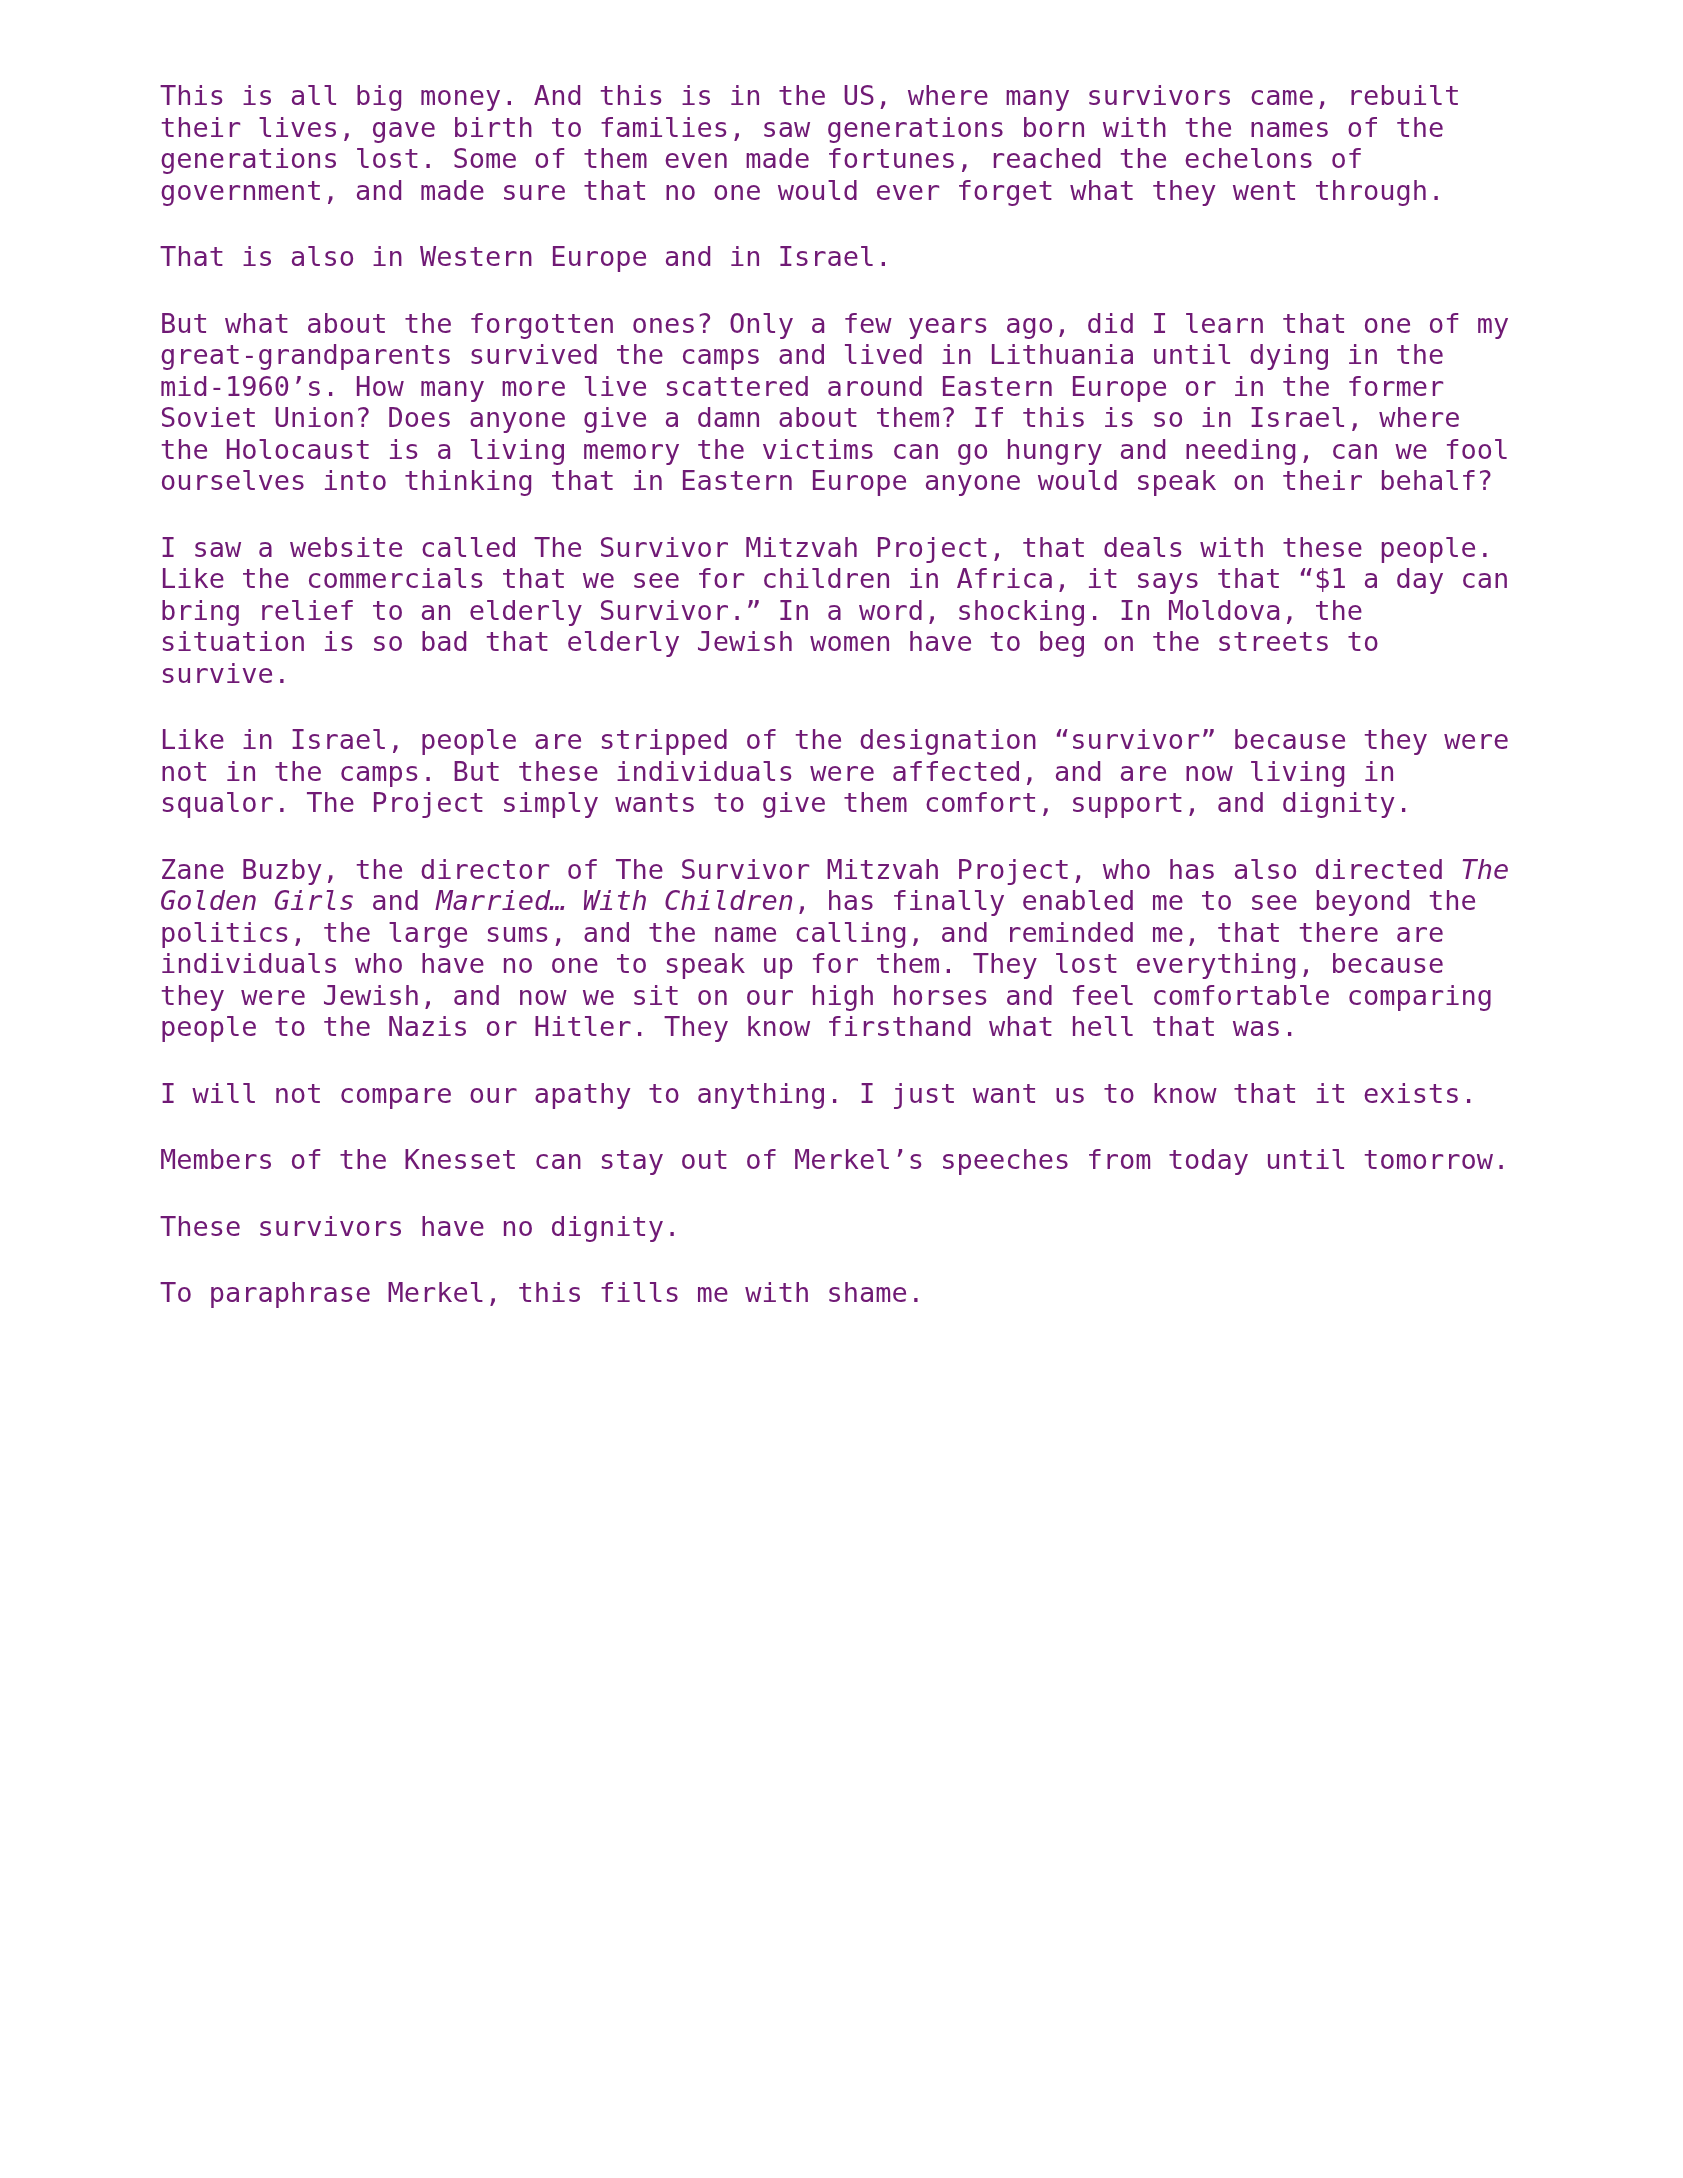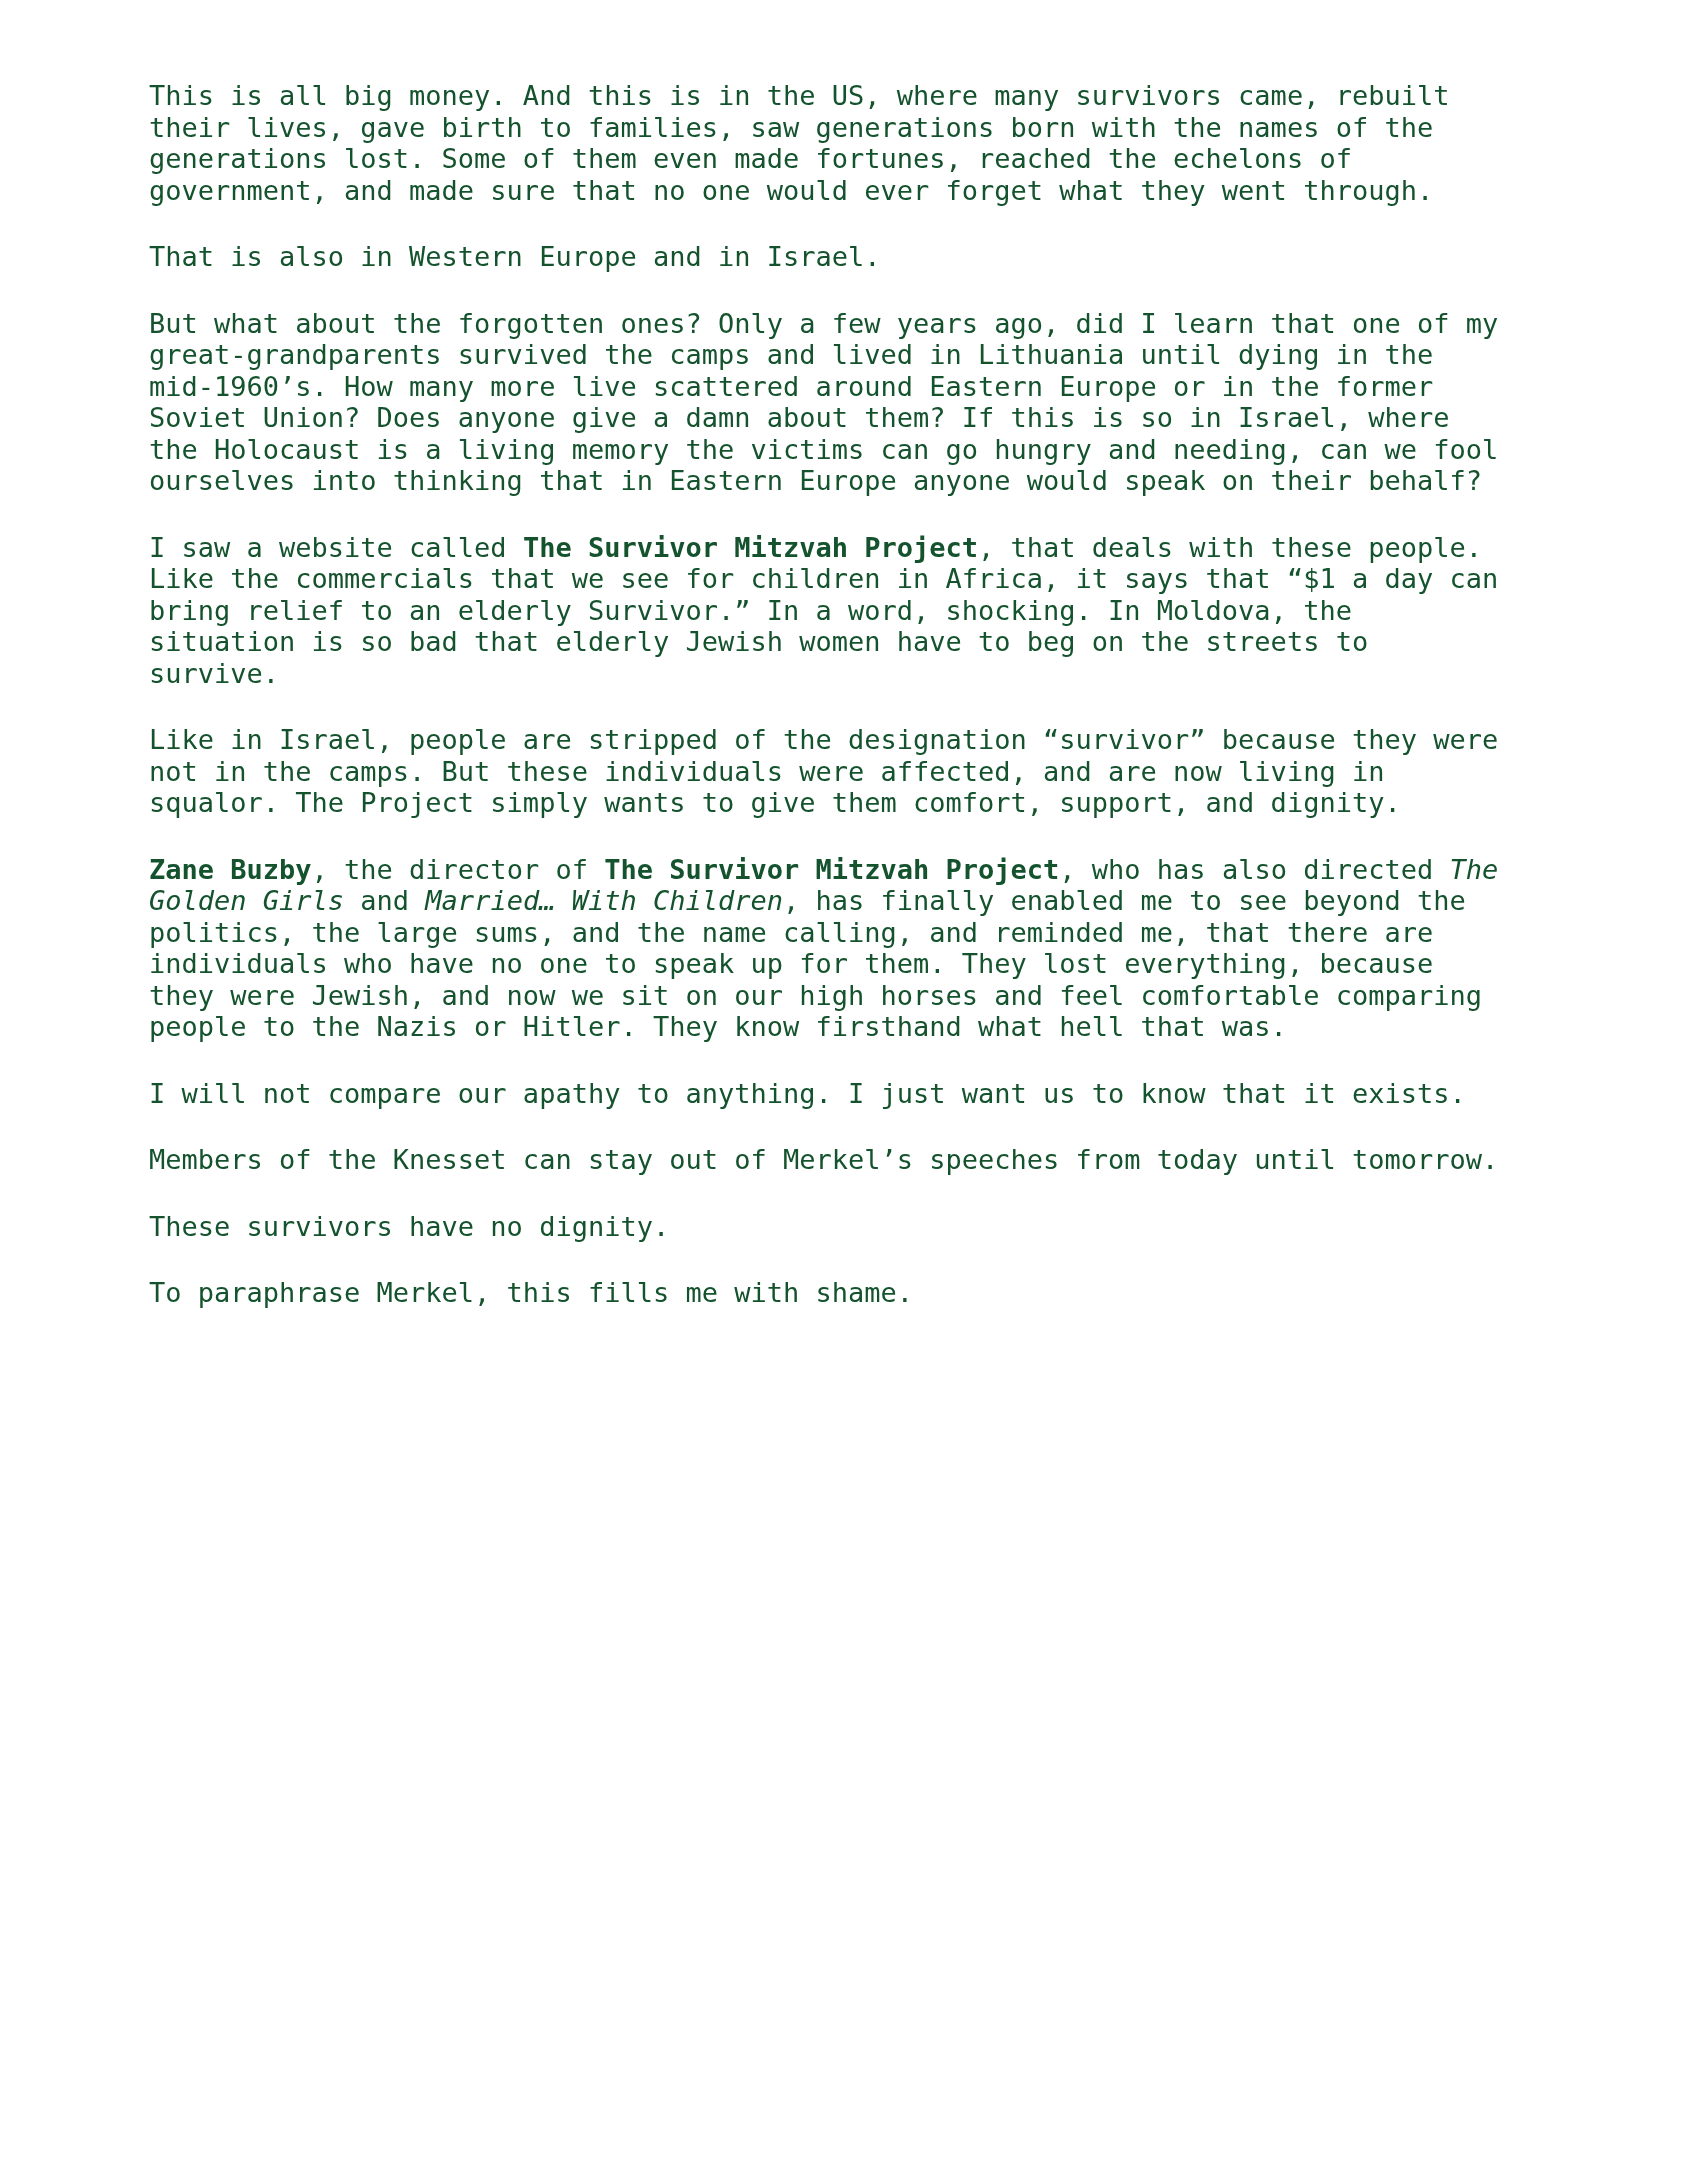--- a/index.html
+++ b/index.html
@@ -21,28 +21,28 @@
     top: 80px;
     width: 1416px;
     font-size: 27px;
     line-height: 31.5px;
     color: #000000;
     white-space: pre-wrap;
     word-break: keep-all;
   }
   .para { margin: 0 0 35px 0; }
   .seg-normal { font-weight: normal; font-style: normal; }
-  .seg-bold   { font-weight: bold; }
+  .seg-bold   { font-weight: normal; }
   .seg-italic { font-style: italic; }
 </style>
 </head>
 <body style="background: rgb(255, 255, 255);">
 
 <div class="page">
-  <div class="doc" style="color: #14532d;"><p class="para"><span class="seg-normal">This is all big money. And this is in the US, where many survivors came, rebuilt
+  <div class="doc" style="color: #701a75; margin-left: 11px;"><p class="para"><span class="seg-normal">This is all big money. And this is in the US, where many survivors came, rebuilt
 their lives, gave birth to families, saw generations born with the names of the
 generations lost. Some of them even made fortunes, reached the echelons of
 government, and made sure that no one would ever forget what they went through.</span></p><p class="para"><span class="seg-normal">That is also in Western Europe and in Israel.</span></p><p class="para"><span class="seg-normal">But what about the forgotten ones? Only a few years ago, did I learn that one of my
 great-grandparents survived the camps and lived in Lithuania until dying in the
 mid-1960’s. How many more live scattered around Eastern Europe or in the former
 Soviet Union? Does anyone give a damn about them? If this is so in Israel, where
 the Holocaust is a living memory the victims can go hungry and needing, can we fool
 ourselves into thinking that in Eastern Europe anyone would speak on their behalf?</span></p><p class="para"><span class="seg-normal">I saw a website called </span><span class="seg-bold">The Survivor Mitzvah Project</span><span class="seg-normal">, that deals with these people.
 Like the commercials that we see for children in Africa, it says that “$1 a day can
 bring relief to an elderly Survivor.” In a word, shocking. In Moldova, the

